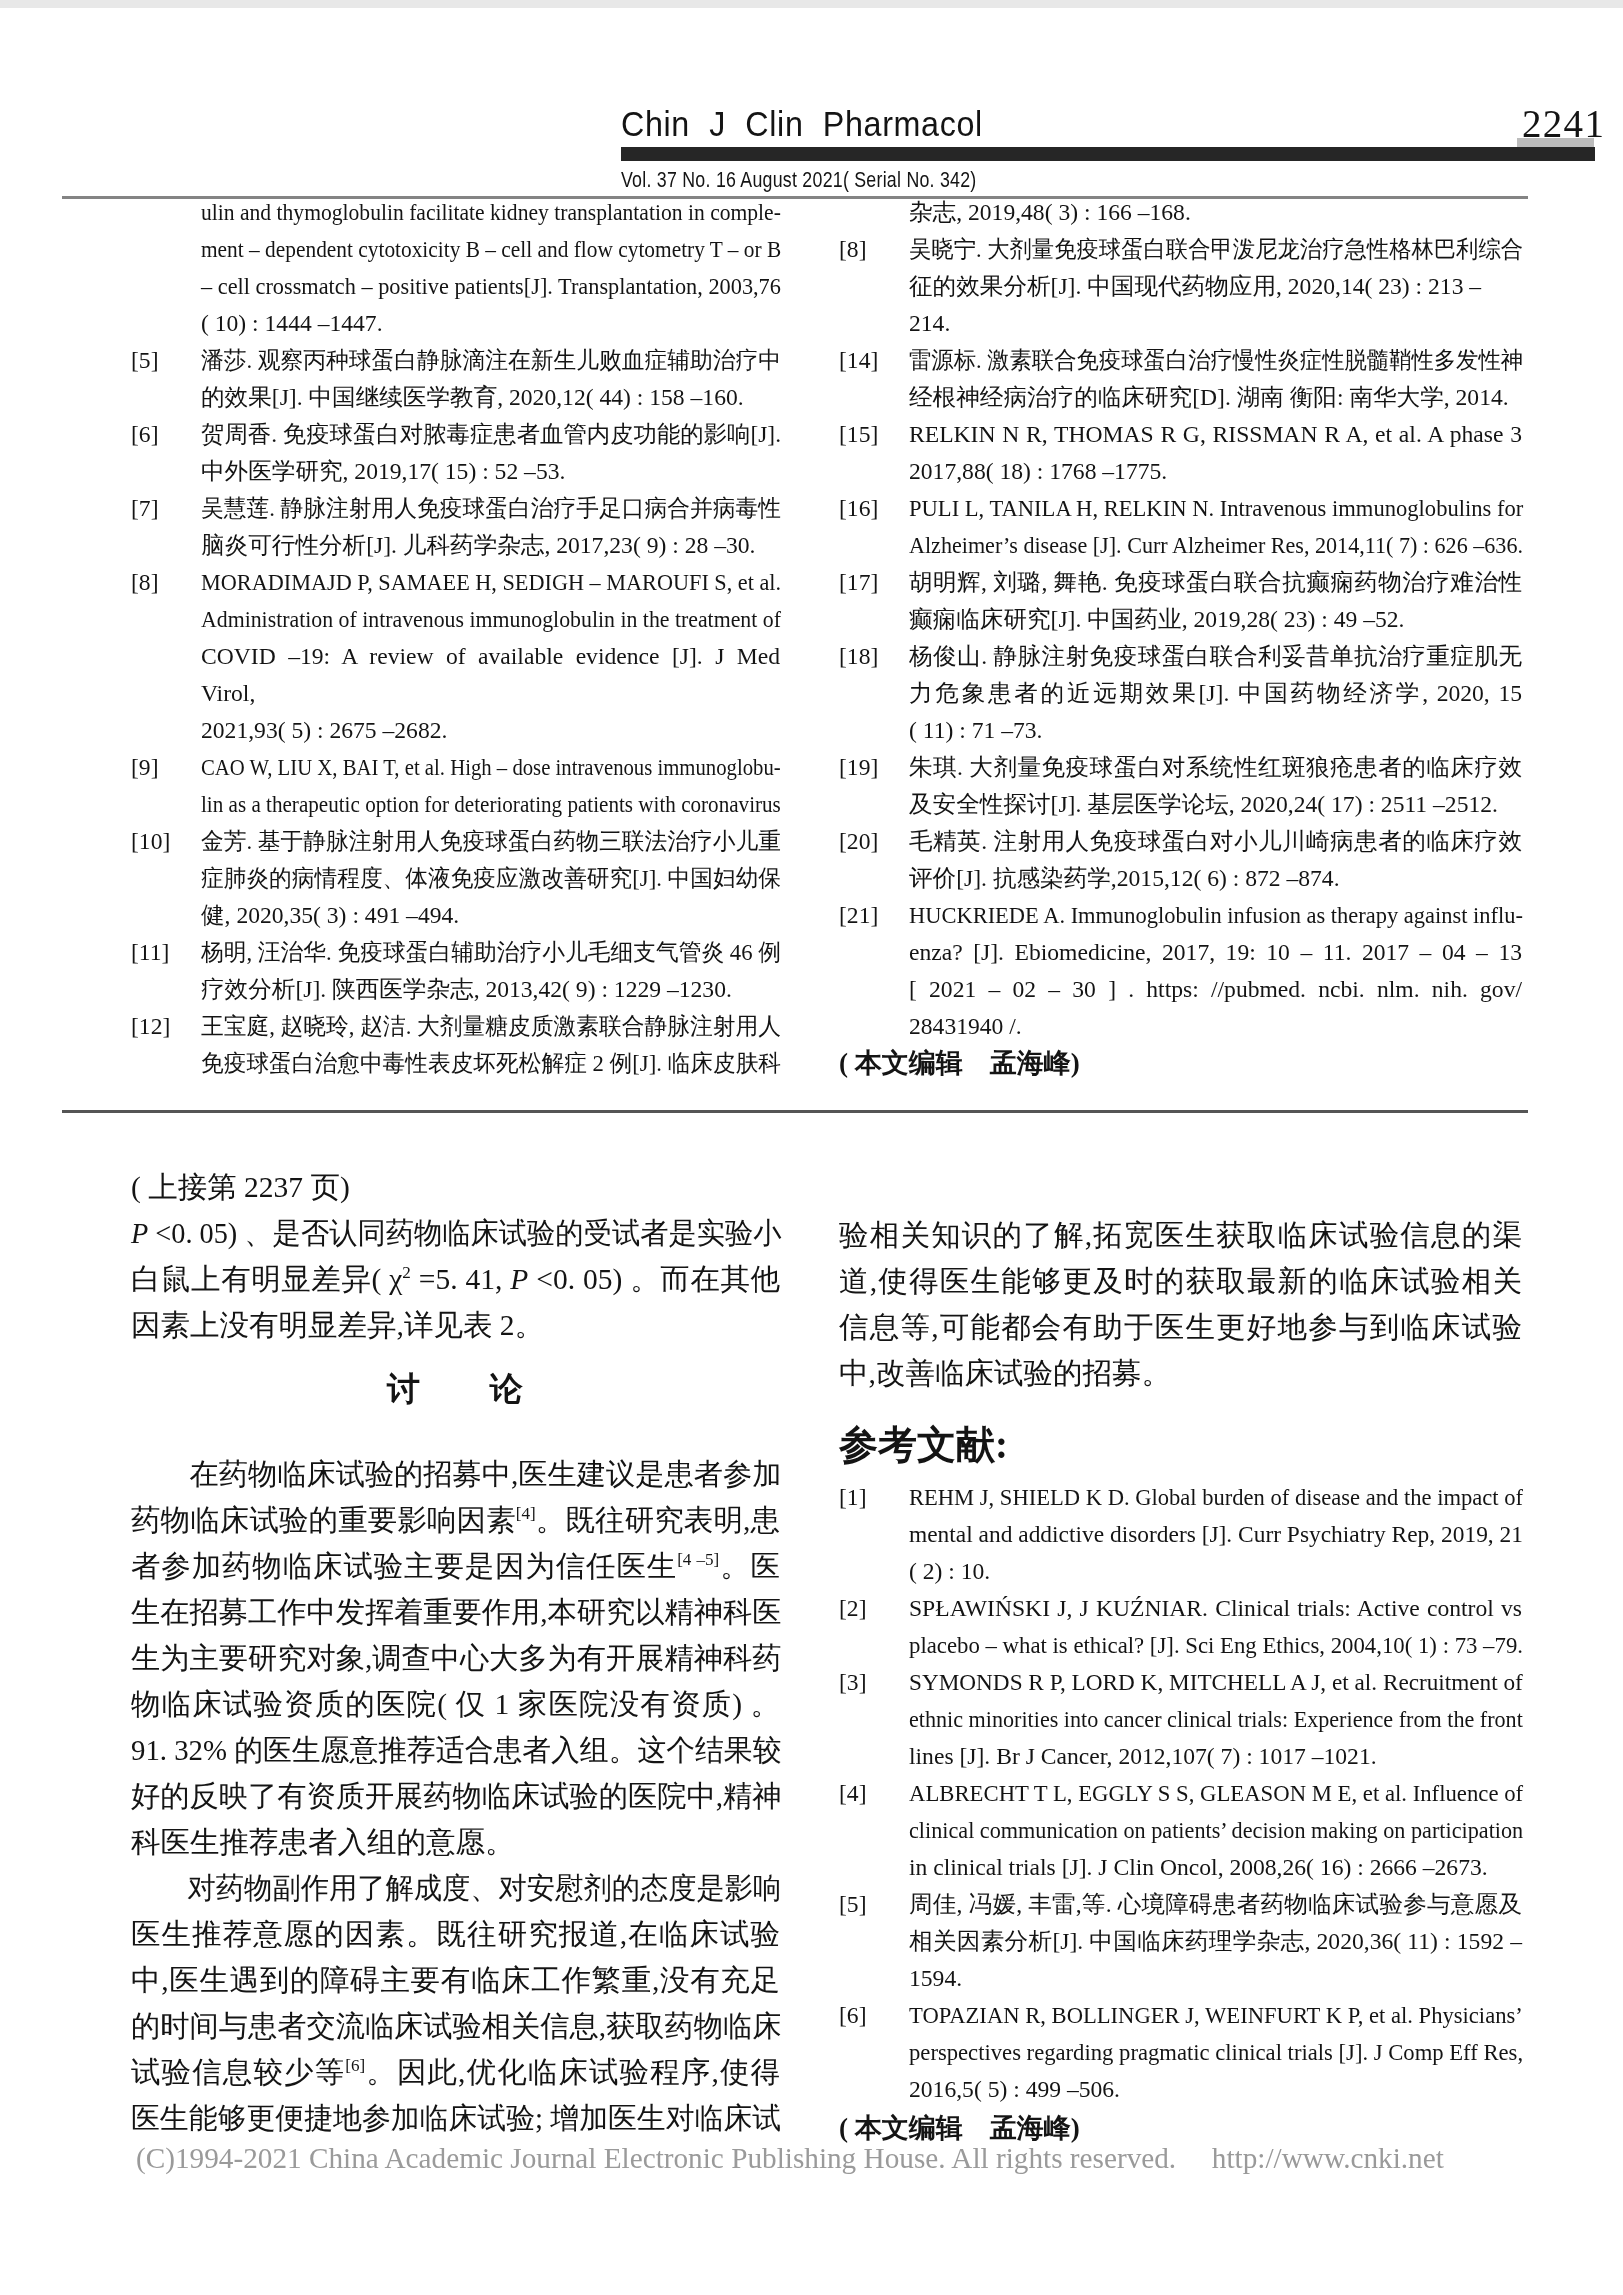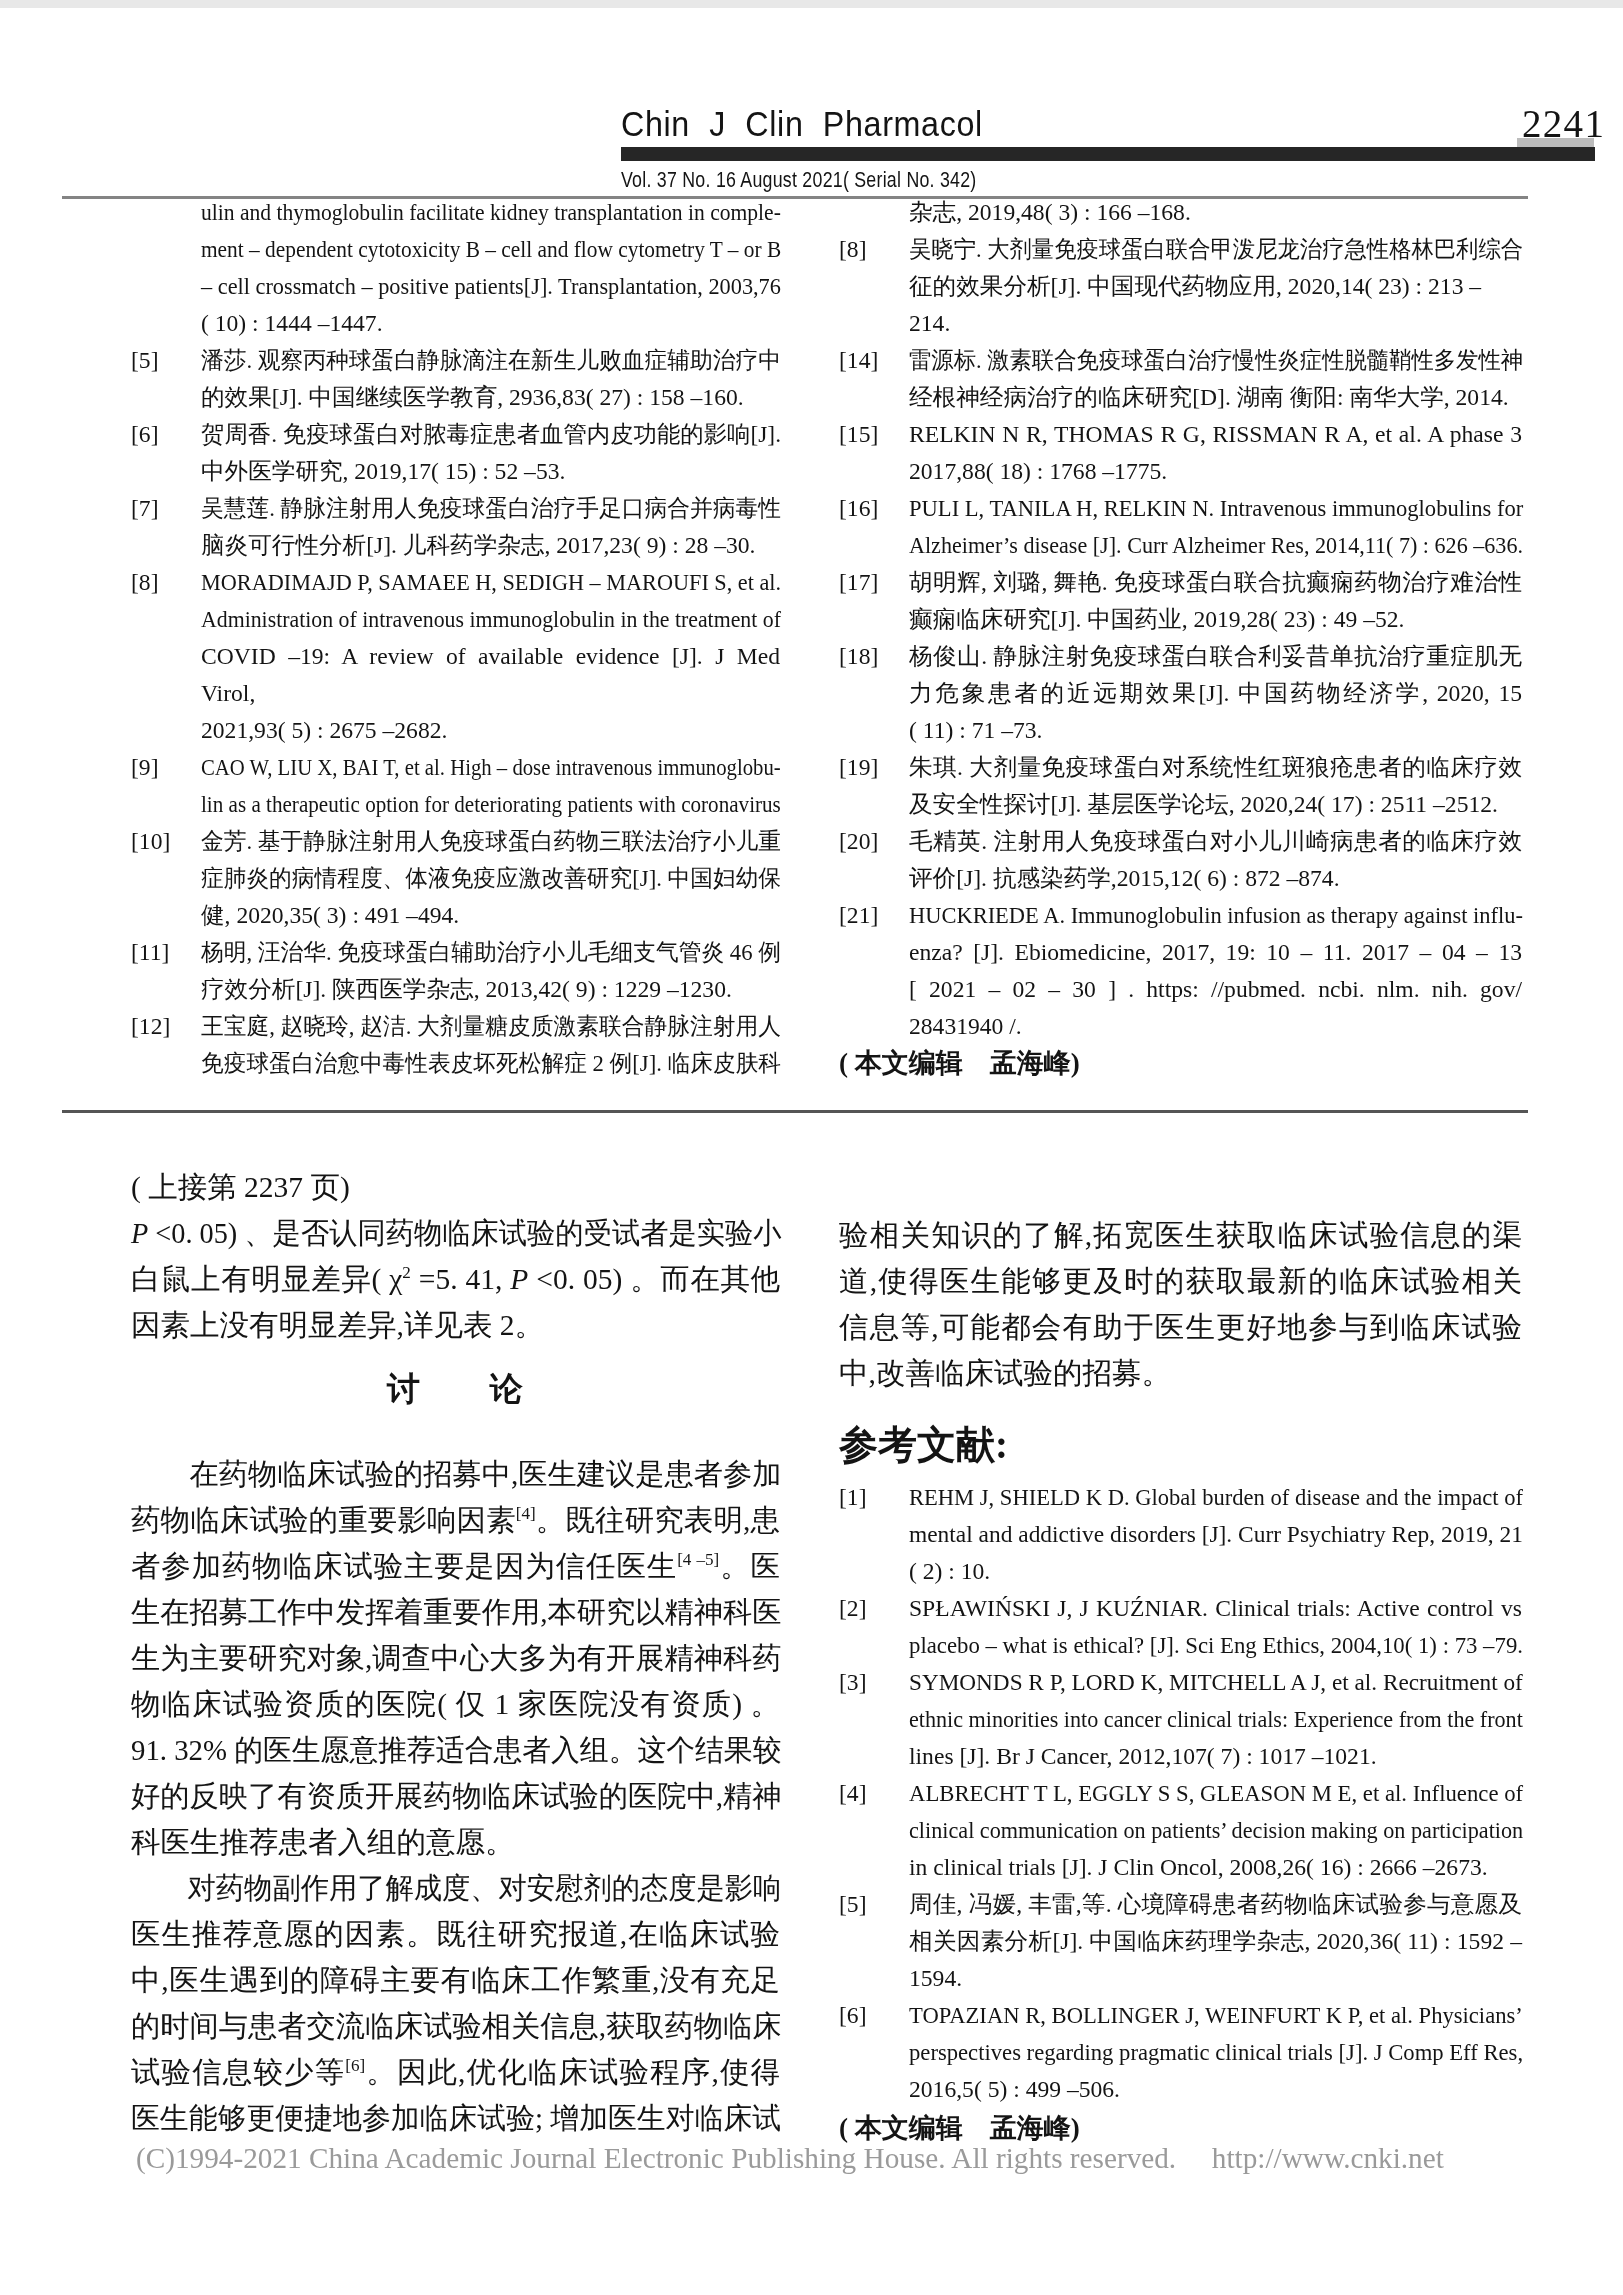--- a/index.html
+++ b/index.html
@@ -64,21 +64,21 @@
       <div class="ref">
         <span class="ref-num"></span>
         <div class="line" style="white-space: nowrap; transform-origin: left 50%; transform: scaleX(0.9152);">ulin and thymoglobulin facilitate kidney transplantation in comple-</div>
         <div class="line" style="white-space: nowrap; transform-origin: left 50%; transform: scaleX(0.9058);">ment – dependent cytotoxicity B – cell and flow cytometry T –  or B</div>
         <div class="line" style="white-space: nowrap; transform-origin: left 50%; transform: scaleX(0.9455);">– cell crossmatch – positive patients[J]. Transplantation, 2003,76</div>
         <div class="line" style="">( 10) : 1444 –1447.</div>
       </div>
       <div class="ref">
         <span class="ref-num">[5]</span>
         <div class="line" style="white-space: nowrap; transform-origin: left 50%; transform: scaleX(0.9641);">潘莎. 观察丙种球蛋白静脉滴注在新生儿败血症辅助治疗中</div>
-        <div class="line" style="">的效果[J]. 中国继续医学教育, 2936,83( 27) : 158 –160.</div>
+        <div class="line" style="">的效果[J]. 中国继续医学教育, 2020,12( 44) : 158 –160.</div>
       </div>
       <div class="ref">
         <span class="ref-num">[6]</span>
         <div class="line" style="white-space: nowrap; transform-origin: left 50%; transform: scaleX(0.991);">贺周香. 免疫球蛋白对脓毒症患者血管内皮功能的影响[J].</div>
         <div class="line" style="">中外医学研究, 2019,17( 15) : 52 –53.</div>
       </div>
       <div class="ref">
         <span class="ref-num">[7]</span>
         <div class="line" style="white-space: nowrap; transform-origin: left 50%; transform: scaleX(0.9641);">吴慧莲. 静脉注射用人免疫球蛋白治疗手足口病合并病毒性</div>
         <div class="line" style="">脑炎可行性分析[J]. 儿科药学杂志, 2017,23( 9) : 28 –30.</div>

